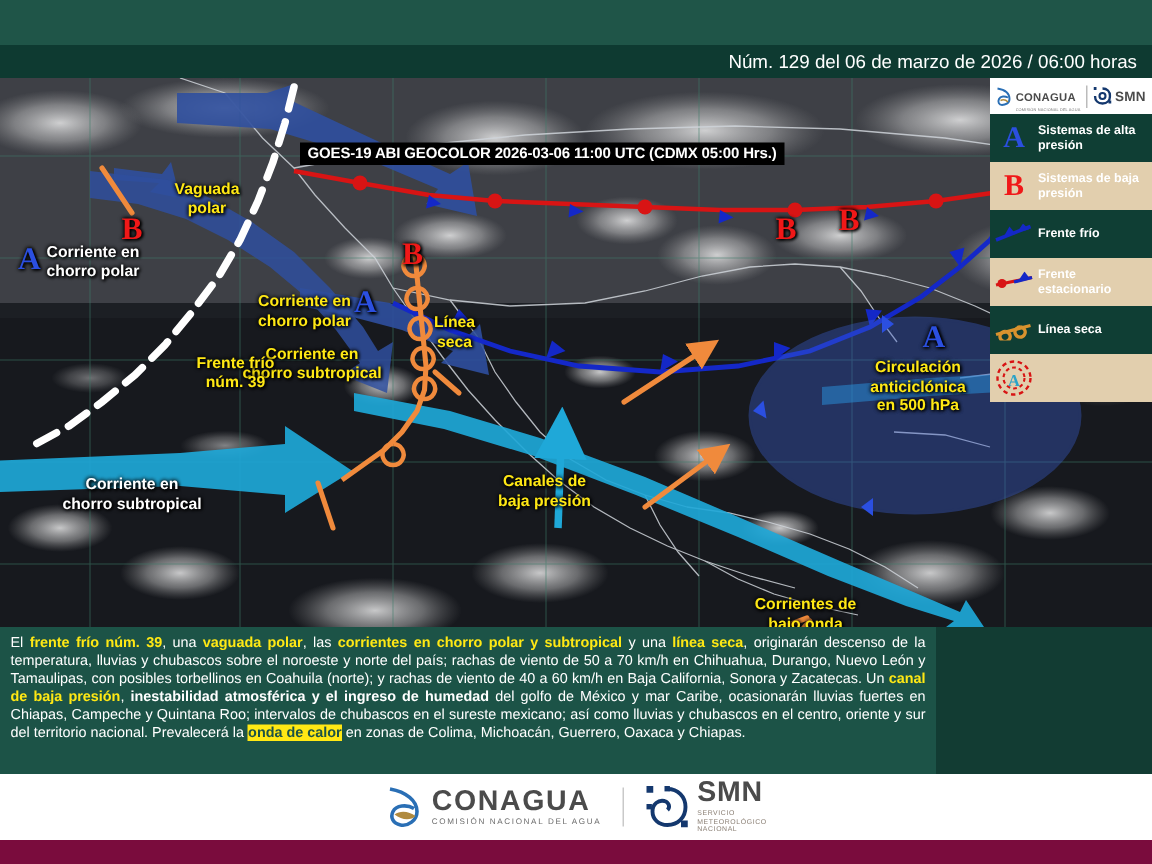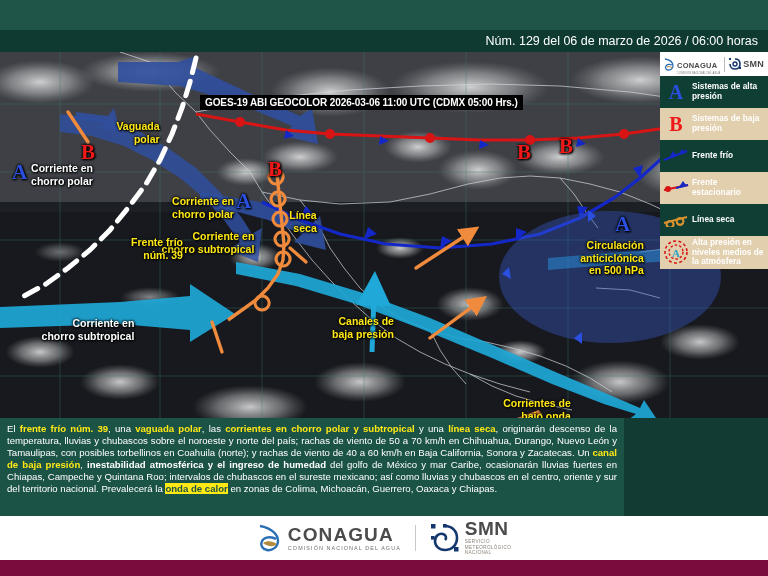--- a/index.html
+++ b/index.html
@@ -14,21 +14,21 @@
   .hdr-sub{position:absolute;right:10px;top:31px;color:#ffffff;font-size:12.5px;line-height:20px;white-space:nowrap;}
 
   
   #map{position:absolute;left:0;top:52px;width:768px;height:366px;overflow:hidden;background:#10141a;}
   #mapsvg{position:absolute;left:0;top:0;}
 
   .sat-banner{position:absolute;left:200px;top:1px;background:#000;color:#fff;font-size:10px;font-weight:bold;
               padding:2px 5px;letter-spacing:-.1px;white-space:nowrap;z-index:30;margin-top:42px;}
 
   .mlabel{position:absolute;color:#ffe814;font-size:10.5px;font-weight:bold;line-height:12.5px;
-          text-align:right;text-shadow:0 0 3px #000,0 0 3px #000,1px 1px 2px #000;z-index:25;white-space:pre;}
+          text-align:center;text-shadow:0 0 3px #000,0 0 3px #000,1px 1px 2px #000;z-index:25;white-space:pre;}
   .mlabel.wht{color:#ffffff;}
   .sym{position:absolute;font-size:21px;font-weight:bold;z-index:26;
        text-shadow:0 0 3px #000,0 0 3px #000,1px 1px 2px #000;font-family:"Liberation Serif",serif;}
   .sym.a{color:#2b4fe0;}
   .sym.b{color:#f01818;}
 
   
   #legend{position:absolute;right:0;top:52px;width:108px;z-index:40;}
   .lg-logo{height:24px;background:#ffffff;display:flex;align-items:center;justify-content:center;gap:4px;}
   .lg-logo .cg{display:flex;align-items:center;gap:2px;}
@@ -346,23 +346,20 @@
     </div>
 
     <div class="lg-row lite">
       <span class="lg-icon">
         <svg width="26" height="26" viewBox="0 0 26 26">
           <circle cx="13" cy="13" r="11" fill="none" stroke="#d81414" stroke-width="1.6" stroke-dasharray="3 2.4"></circle>
           <circle cx="13" cy="13" r="7" fill="none" stroke="#d81414" stroke-width="1.4" stroke-dasharray="2.5 2"></circle>
           <text x="13" y="18" font-size="11" font-weight="bold" fill="#2ba3c8" text-anchor="middle" font-family="Liberation Serif, serif">A</text>
         </svg>
       </span>
-      <span class="lg-txt">Alta presión en
-niveles medios
-de la atmósfera</span>
     </div>
   </div>
 
   <div id="btext"><span>El </span><b>frente frío núm. 39</b><span>, una </span><b>vaguada polar</b><span>, las </span><b>corrientes en chorro polar y subtropical</b><span> y una </span><b>línea seca</b><span>, originarán descenso de la temperatura, lluvias y chubascos sobre el noroeste y norte del país; rachas de viento de 50 a 70 km/h en Chihuahua, Durango, Nuevo León y Tamaulipas, con posibles torbellinos en Coahuila (norte); y rachas de viento de 40 a 60 km/h en Baja California, Sonora y Zacatecas. Un </span><b>canal de baja presión</b><span>, </span><b class="w">inestabilidad atmosférica y el ingreso de humedad</b><span> del golfo de México y mar Caribe, ocasionarán lluvias fuertes en Chiapas, Campeche y Quintana Roo; intervalos de chubascos en el sureste mexicano; así como lluvias y chubascos en el centro, oriente y sur del territorio nacional. Prevalecerá la </span><mark>onda de calor</mark><span> en zonas de Colima, Michoacán, Guerrero, Oaxaca y Chiapas.</span></div>
 
   <div id="footer">
     <div class="f-cona">
       <svg width="26" height="30" viewBox="0 0 26 30">
         <path d="M3,3 C14,5 21,11 21,18 C21,24 15,28 10,27 C5,26 3,22 5,18 C7,14 14,13 19,16" fill="none" stroke="#2a6fb5" stroke-width="2.4"></path>
         <path d="M6,20 C10,17 16,18 20,21 C17,24 11,24 6,20 Z" fill="#b08a3e"></path>

